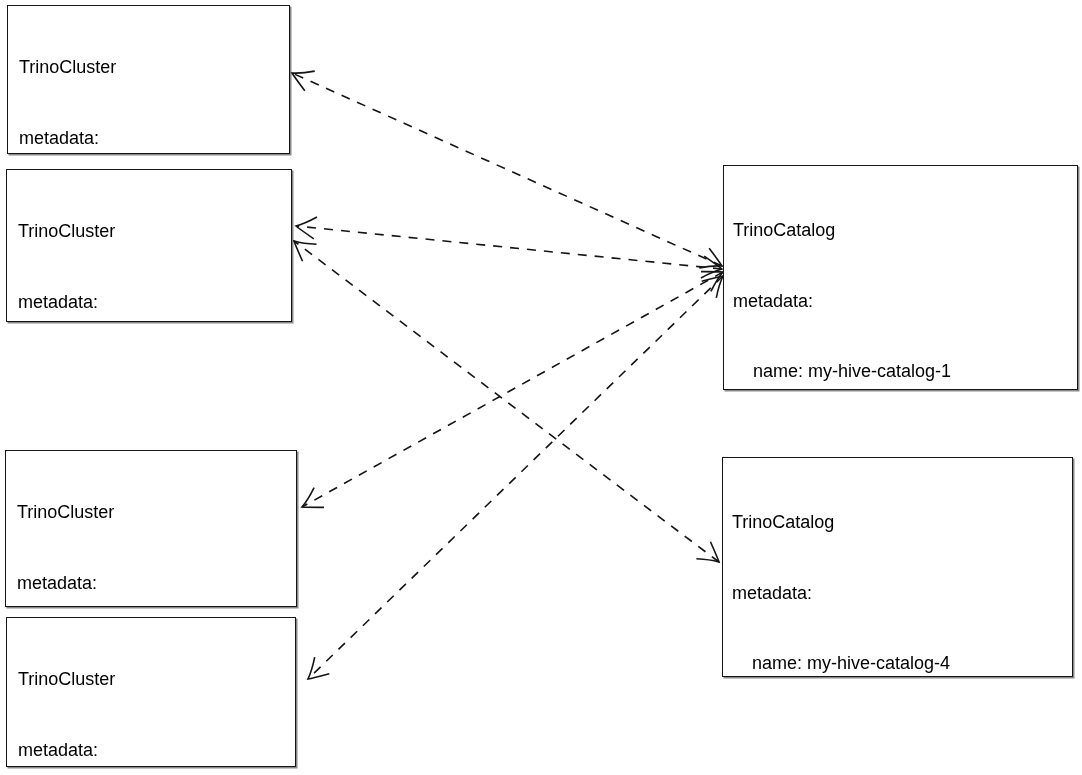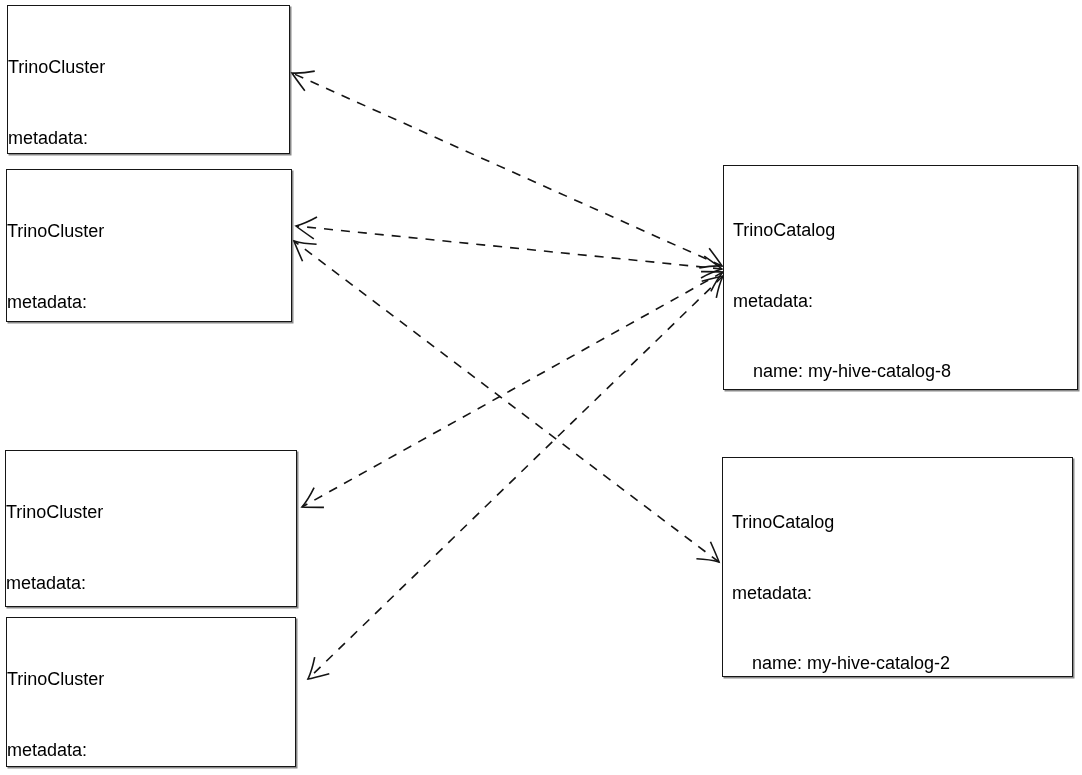--- a/index.html
+++ b/index.html
@@ -29,21 +29,21 @@
     box-shadow: 1.5px 1.5px 0 0 rgba(40,40,40,0.55);
     box-sizing: border-box;
     font-size: 18px;
     line-height: 23.5px;
     white-space: pre;
     overflow: hidden;
   }
   .box .bline {
     white-space: pre;
   }
-  .cluster { padding: 3px 0; }
+  .cluster { padding: 3px 11px; }
   .catalog { padding: 6px 9px; margin-top: 8px; }
 
   .b1 { left: 7px;   top: 5px;   width: 283px; height: 149px; }
   .b2 { left: 6px;   top: 169px; width: 286px; height: 153px; }
   .b3 { left: 5px;   top: 450px; width: 292px; height: 157px; }
   .b4 { left: 6px;   top: 617px; width: 290px; height: 150px; }
   .c1 { left: 723px; top: 157px; width: 355px; height: 225px; }
   .c2 { left: 722px; top: 449px; width: 351px; height: 220px; }
 
   .conn {
@@ -97,28 +97,28 @@
   <div class="bline">TrinoCluster</div>
   <div class="bline">metadata:</div>
   
   
   
 </div>
 
 <div class="box catalog c1">
   <div class="bline">TrinoCatalog</div>
   <div class="bline">metadata:</div>
-  <div class="bline">    name: my-hive-catalog-8</div>
+  <div class="bline">    name: my-hive-catalog-1</div>
   
   
   
   
   
 </div>
 
 <div class="box catalog c2">
   <div class="bline">TrinoCatalog</div>
   <div class="bline">metadata:</div>
-  <div class="bline">    name: my-hive-catalog-2</div>
+  <div class="bline">    name: my-hive-catalog-4</div>
   
   
   
 </div>
 
 </body></html>

